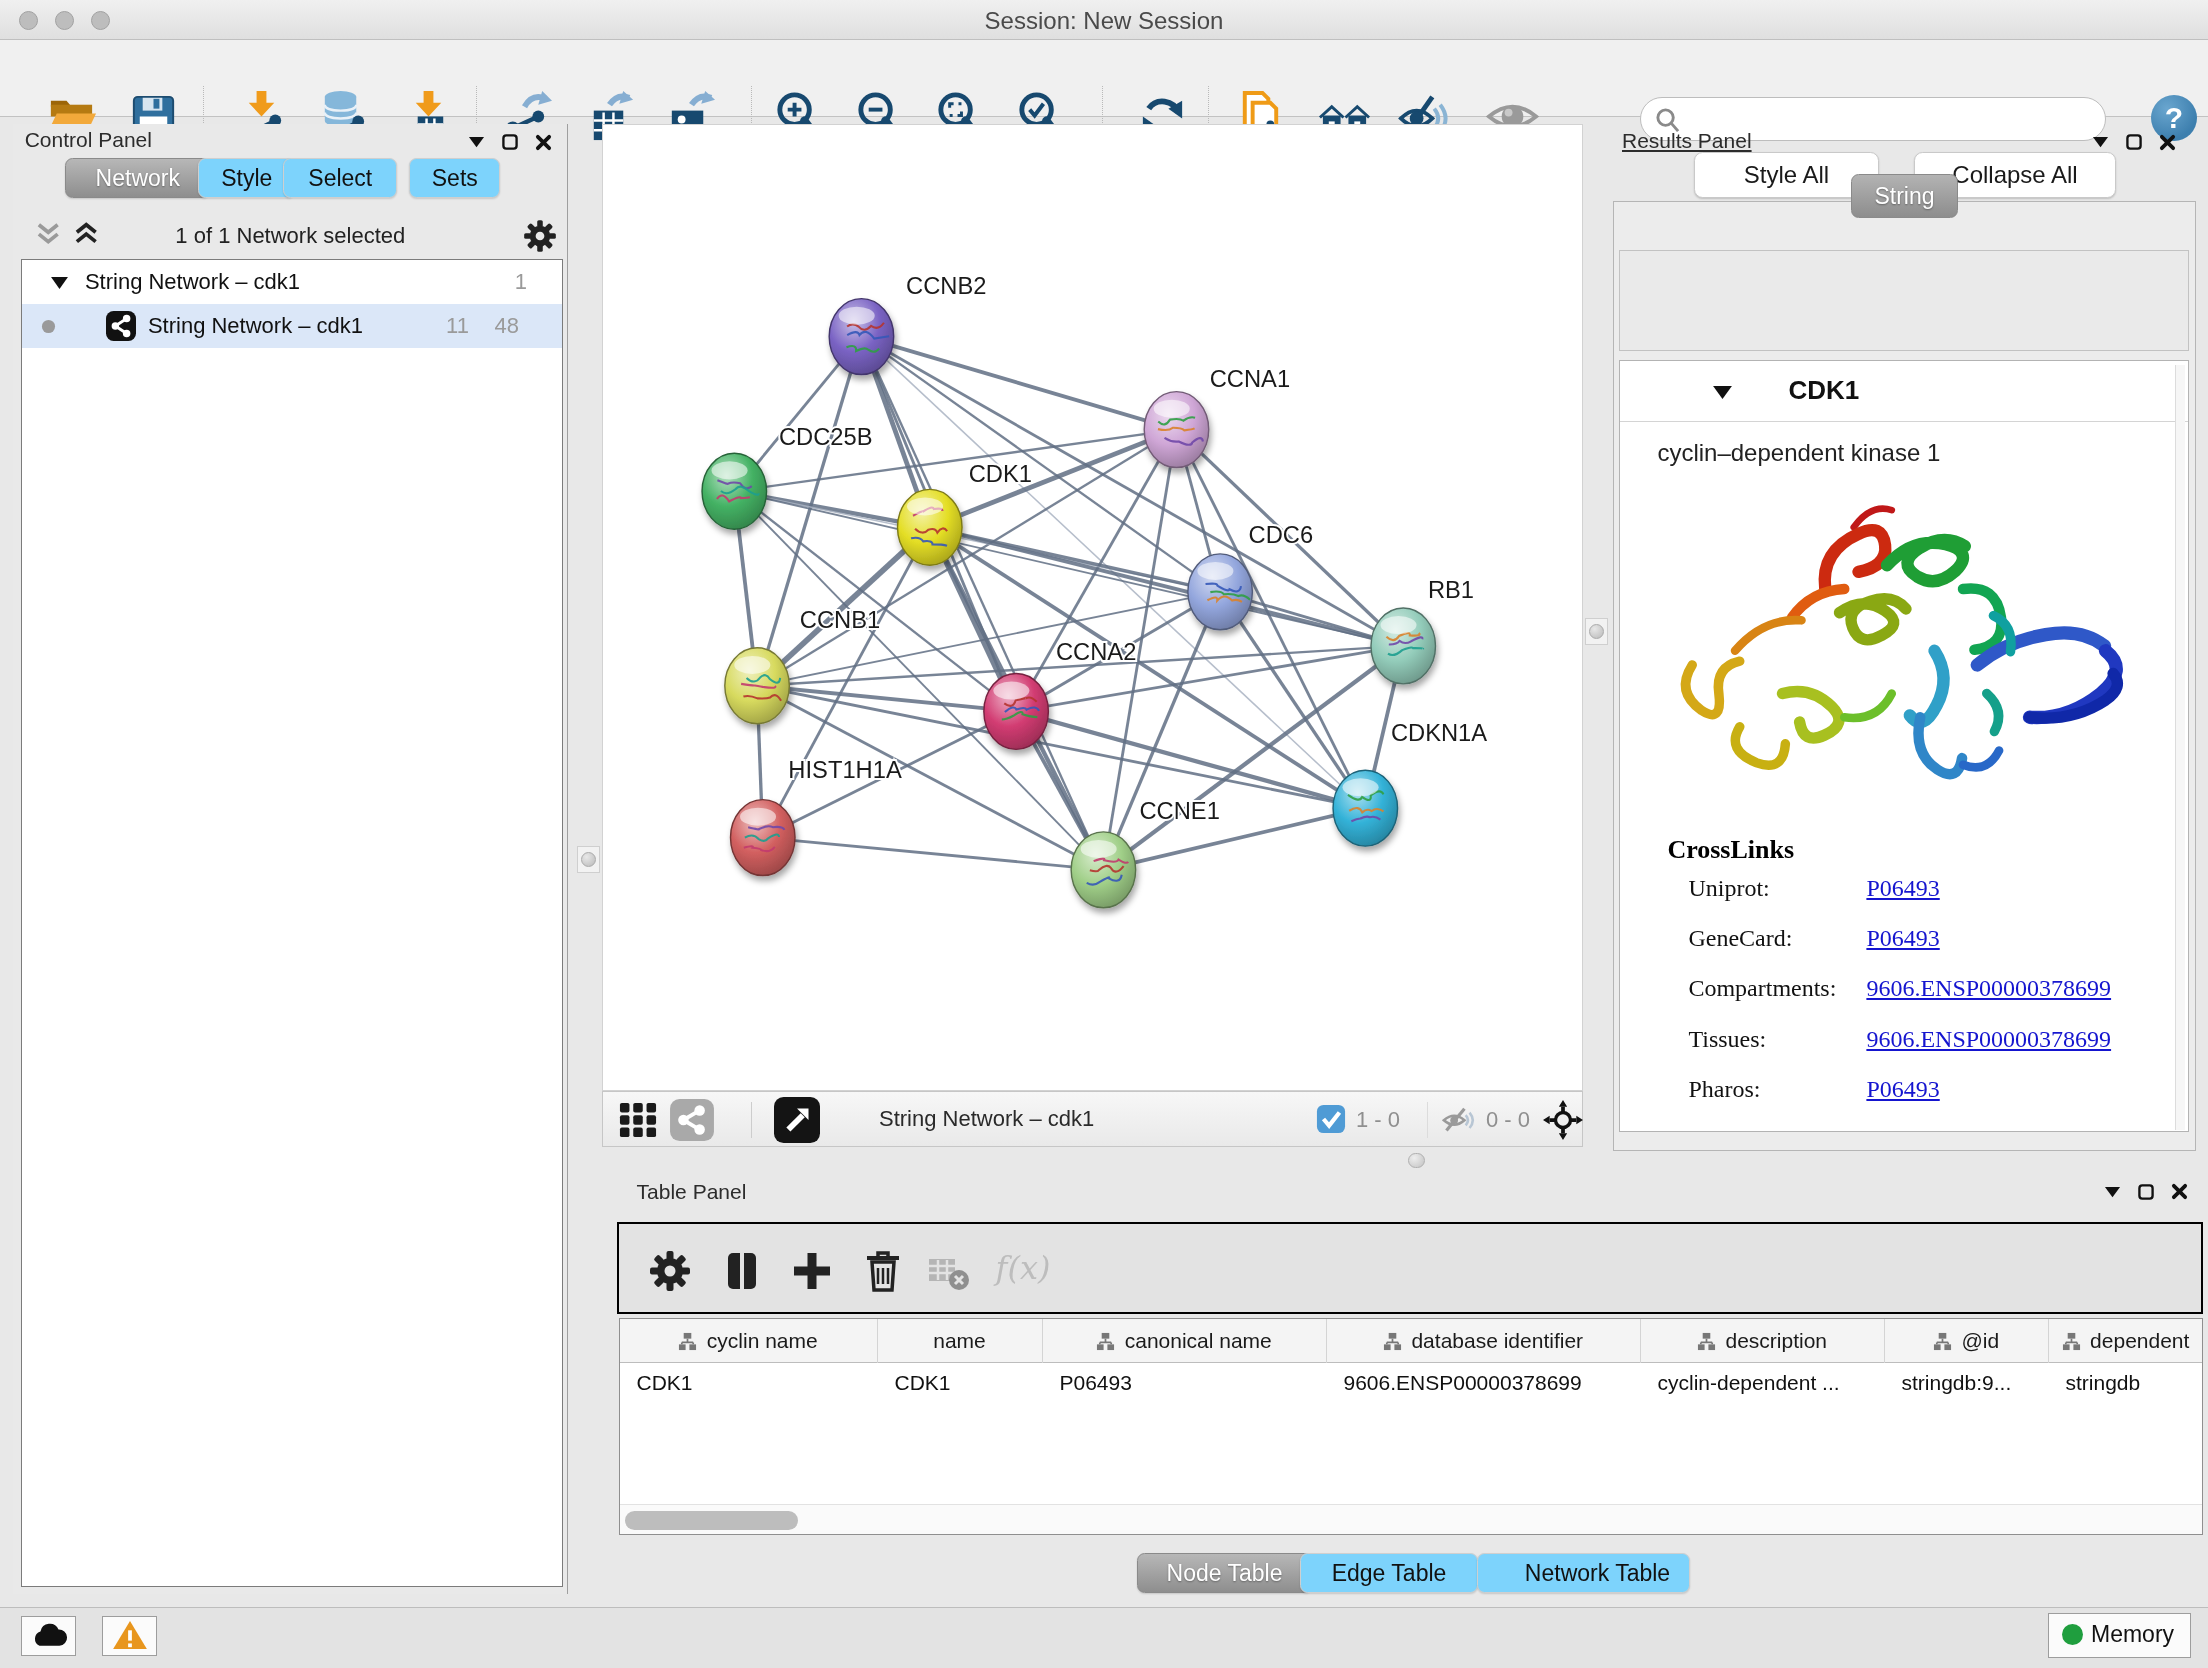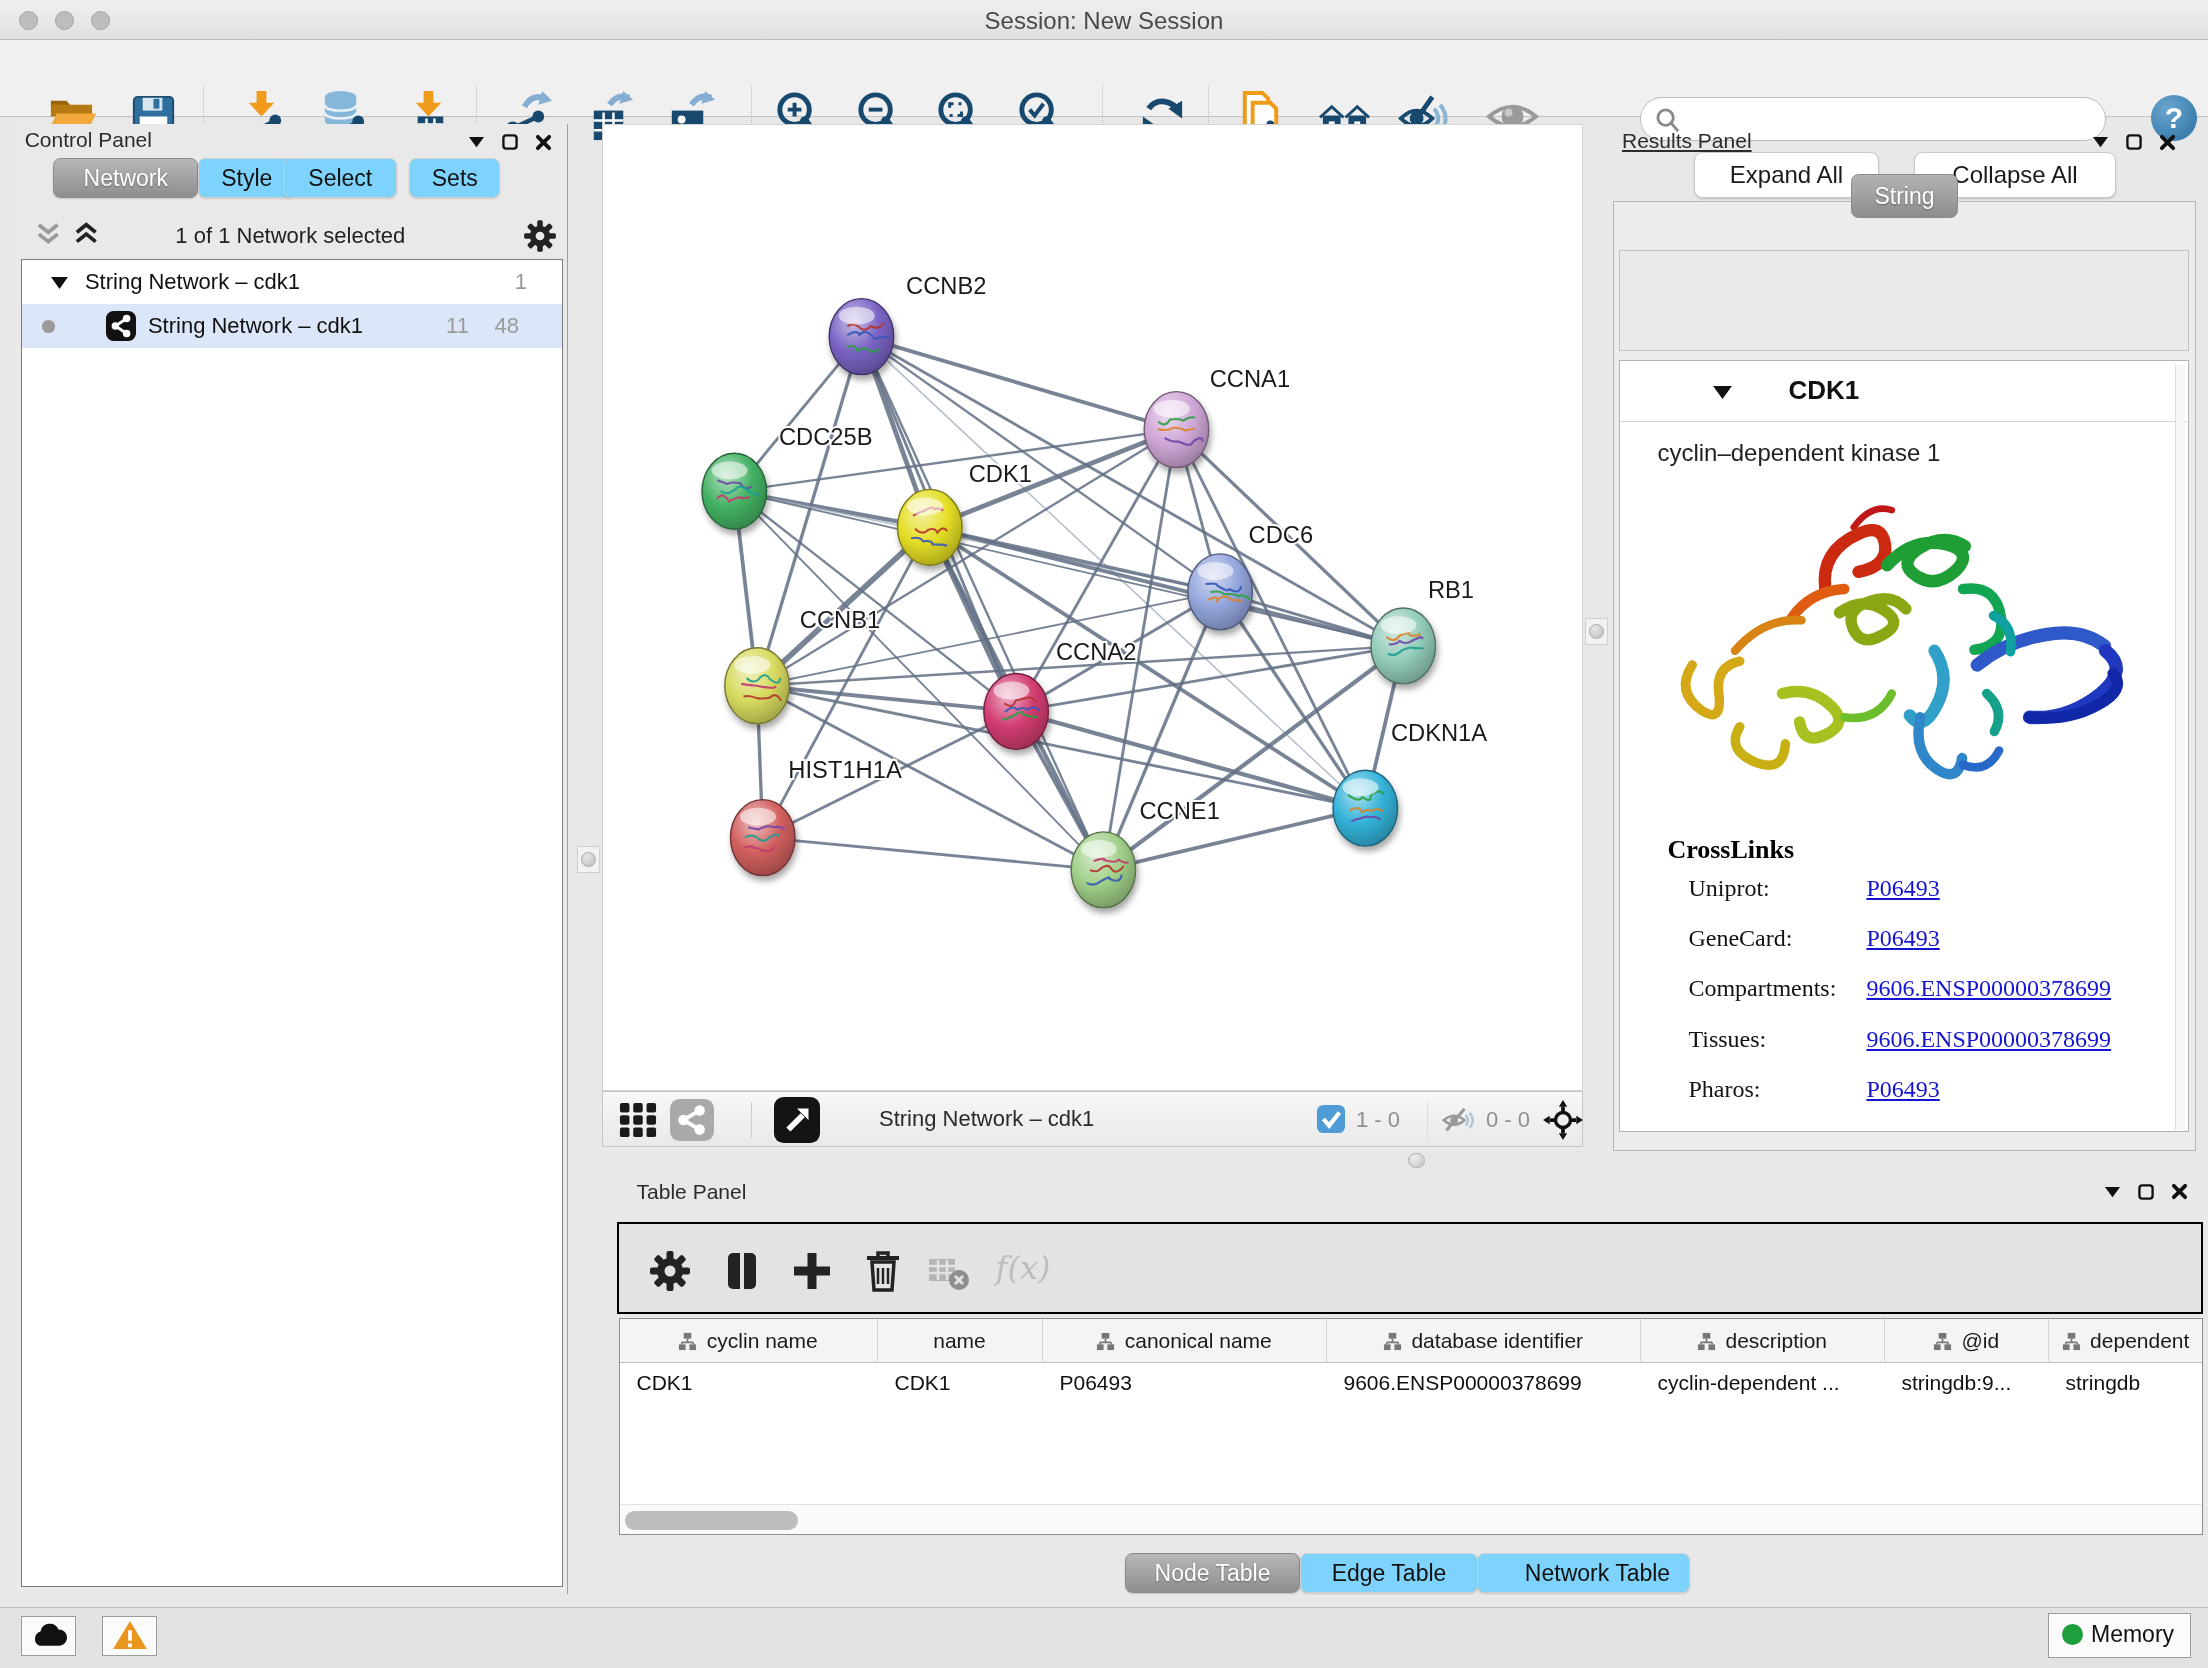--- a/index.html
+++ b/index.html
@@ -34,21 +34,21 @@
   .panel-title { font-size:21px; color:#2c2c2c; }
   .win-icons { position:absolute; display:flex; gap:17px; align-items:center; }
   .win-icons svg { display:block; }
 
   
   .control-panel { position:absolute; left:13.3px; top:124px; width:555px; height:1470px;
     background:#e9e9e9; border-right:1.9px solid #9f9f9f; }
   .cp-title { position:absolute; left:11.4px; top:3.8px; }
   .tabbtn { position:absolute; height:40px; background:#7dd3fc; border:1px solid #cfcfcf; border-radius:7.6px;
     font-size:23px; text-align:center; color:#111; cursor:pointer; box-shadow:0 1px 1.9px rgba(0,0,0,.15); }
-  .tabbtn.sel { background:linear-gradient(#b7b7b7,#8e8e8e); color:#fff; text-shadow:0 1px 1.9px rgba(0,0,0,.35); border-color:#8a8a8a; }
+  .tabbtn.sel { background:linear-gradient(#b7b7b7,#8e8e8e); color:#fff; text-shadow:0 1px 1.9px rgba(0,0,0,.35); border-color:#8a8a8a;margin-left:12px; }
   .cp-summary { position:absolute; left:0; right:0; top:99px; text-align:center; font-size:22px; color:#222; }
   .tree-box { position:absolute; left:7.6px; top:135px; width:542px; height:1328px;
     background:#fff; border:1.9px solid #7b7b7b; }
   .tree-row { position:absolute; left:0; width:100%; height:44px; }
   .tree-row.sel { background:#dbe7f8; }
   .tree-label { position:absolute; top:8.6px; font-size:22px; color:#111; white-space:nowrap; }
   .tree-count { position:absolute; top:8.6px; font-size:22px; color:#9a9a9a; text-align:right; }
   .net-badge { position:absolute; left:84px; top:6.7px; width:30px; height:30px; background:#111;
     border-radius:7.6px; }
   .net-badge svg { width:30px; height:30px; }
@@ -656,21 +656,21 @@
     <svg width="16" height="16" viewBox="0 0 17 17">
         <rect x="1.5" y="1.5" width="14" height="14" rx="3" fill="none" stroke="#111" stroke-width="2.5"></rect>
       </svg>
     <svg width="17" height="17" viewBox="0 0 18 18">
         <path d="M3 3 15 15 M15 3 3 15" stroke="#111" stroke-width="4" stroke-linecap="round"></path>
       </svg>
   </div>
   <div class="rp-tab">String</div>
   <div class="rp-outer"></div>
   <div class="rp-btnbox"></div>
-  <div class="rp-btn" style="left:87px; width:185px;">Expand All</div>
+  <div class="rp-btn" style="left:87px; width:185px;">Style All</div>
   <div class="rp-btn" style="left:307px; width:202px;">Collapse All</div>
 
   <div class="entry-box">
     <div class="entry-head">
       <svg style="position:absolute; left:92px; top:23px;" width="21" height="16" viewBox="0 0 22 17">
           <path d="M1 2 h20 L11 16z" fill="#111"></path>
         </svg>
       <div class="entry-name">CDK1</div>
     </div>
     <div class="entry-desc">cyclin–dependent kinase 1</div>

